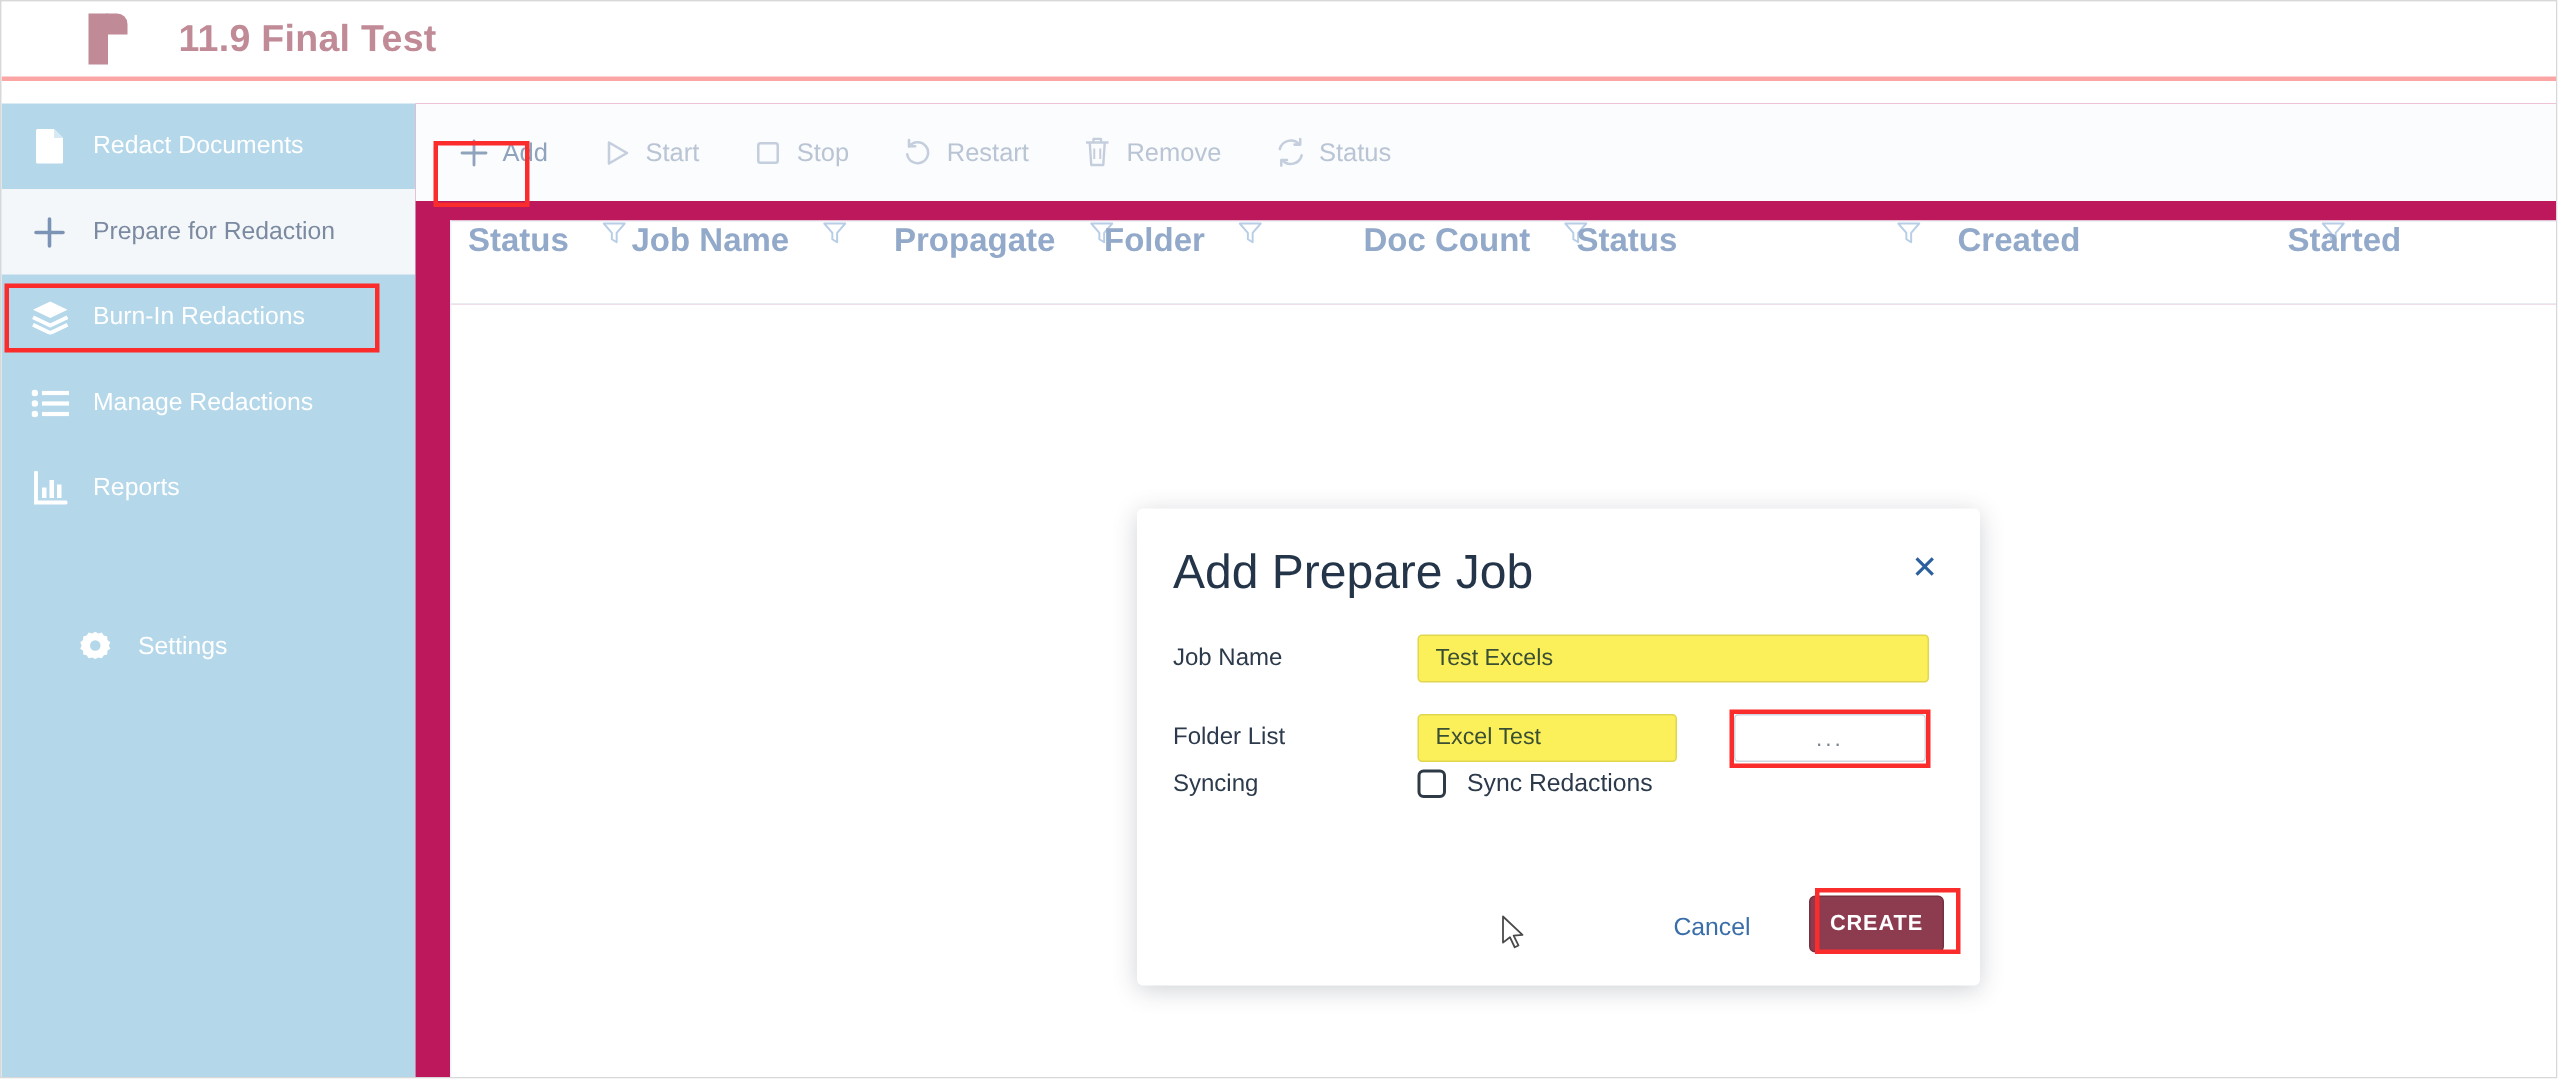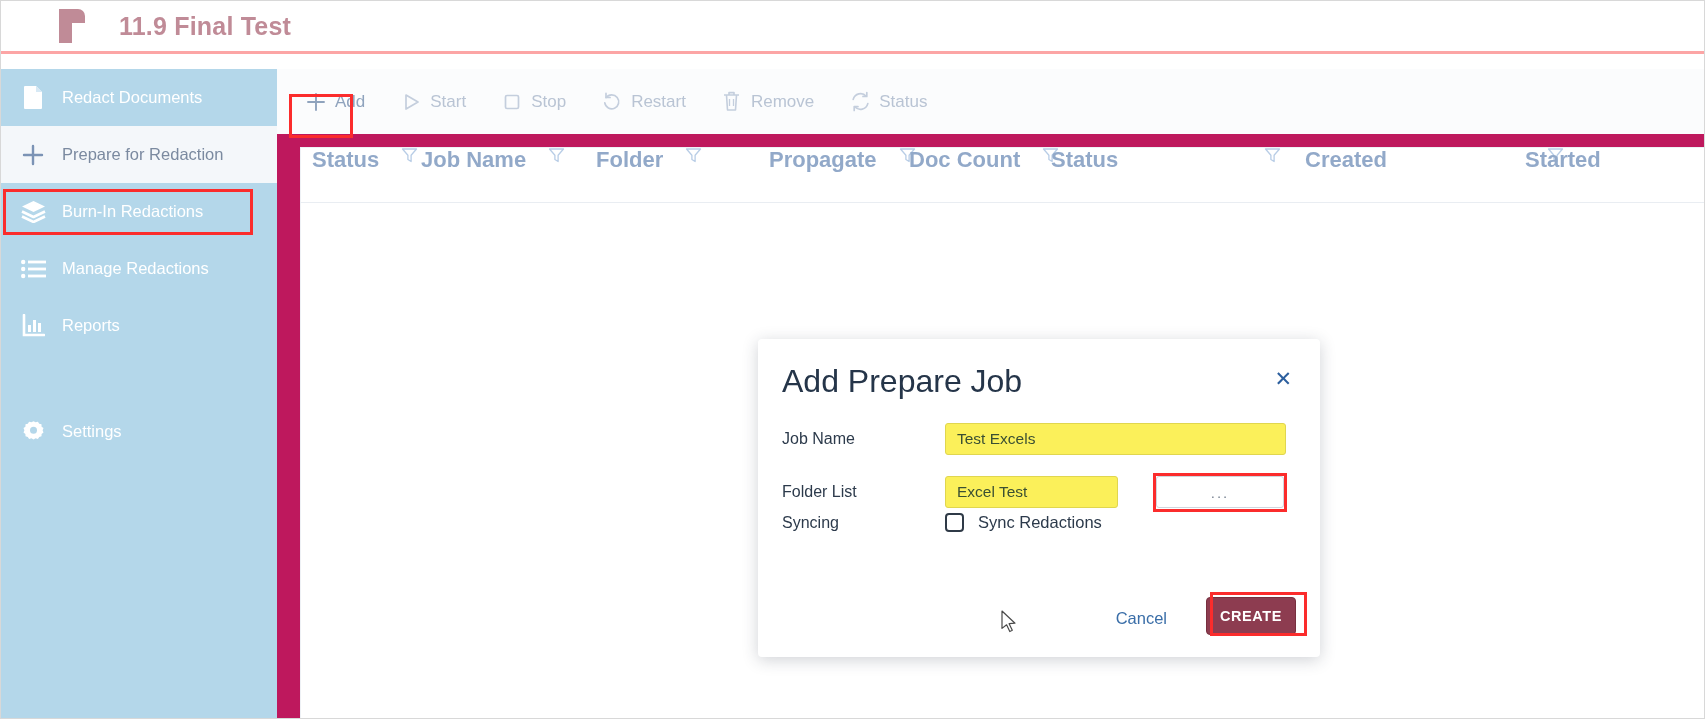--- a/index.html
+++ b/index.html
@@ -300,21 +300,21 @@
         <svg width="23" height="23" viewBox="0 0 23 23">
             <path d="M2 1v20h20" stroke="#fff" stroke-width="2.6" fill="none" stroke-linecap="round"></path>
             <rect x="6" y="11" width="3" height="7" fill="#fff"></rect>
             <rect x="11" y="6" width="3" height="12" fill="#fff"></rect>
             <rect x="16" y="9" width="3" height="9" fill="#fff"></rect>
           </svg>
       </span>
       <span class="nav-label">Reports</span>
     </div>
 
-    <div class="nav-item" style="margin-top:49px;">
+    <div class="nav-item" style="margin-top:49px;margin-left:30px;">
       <span class="nav-icon">
         <svg width="25" height="25" viewBox="0 0 25 25">
             <path d="M12.5 2.2l2.1 1.1 2.3-.6 1.3 2 2.3.6.1 2.4 1.9 1.4-.9 2.2.9 2.2-1.9 1.4-.1 2.4-2.3.6-1.3 2-2.3-.6-2.1 1.1-2.1-1.1-2.3.6-1.3-2-2.3-.6-.1-2.4L2.5 13.5l.9-2.2-.9-2.2 1.9-1.4.1-2.4 2.3-.6 1.3-2 2.3.6z" fill="#fff"></path>
             <circle cx="12.5" cy="11.3" r="3.5" fill="#b4d7ea"></circle>
           </svg>
       </span>
       <span class="nav-label">Settings</span>
     </div>
   </div>
 
@@ -392,31 +392,31 @@
 
       <div class="th" style="width:175px;">
         <span class="th-label">Job Name</span>
         <span class="funnel">
           <svg width="17" height="17" viewBox="0 0 17 17">
               <path d="M1.5 2h14l-5.4 6.2v6.3l-3.2-2V8.2z" fill="none" stroke="#b8cde6" stroke-width="1.3" stroke-linejoin="round"></path>
             </svg>
         </span>
       </div>
 
+      <div class="th" style="width:140px;">
+        <span class="th-label">Propagate</span>
+        <span class="funnel">
+          <svg width="17" height="17" viewBox="0 0 17 17">
+              <path d="M1.5 2h14l-5.4 6.2v6.3l-3.2-2V8.2z" fill="none" stroke="#b8cde6" stroke-width="1.3" stroke-linejoin="round"></path>
+            </svg>
+        </span>
+      </div>
+
       <div class="th" style="width:173px;">
         <span class="th-label">Folder</span>
-        <span class="funnel">
-          <svg width="17" height="17" viewBox="0 0 17 17">
-              <path d="M1.5 2h14l-5.4 6.2v6.3l-3.2-2V8.2z" fill="none" stroke="#b8cde6" stroke-width="1.3" stroke-linejoin="round"></path>
-            </svg>
-        </span>
-      </div>
-
-      <div class="th" style="width:140px;">
-        <span class="th-label">Propagate</span>
         <span class="funnel">
           <svg width="17" height="17" viewBox="0 0 17 17">
               <path d="M1.5 2h14l-5.4 6.2v6.3l-3.2-2V8.2z" fill="none" stroke="#b8cde6" stroke-width="1.3" stroke-linejoin="round"></path>
             </svg>
         </span>
       </div>
 
       <div class="th" style="width:142px;">
         <span class="th-label">Doc Count</span>
         <span class="funnel">

